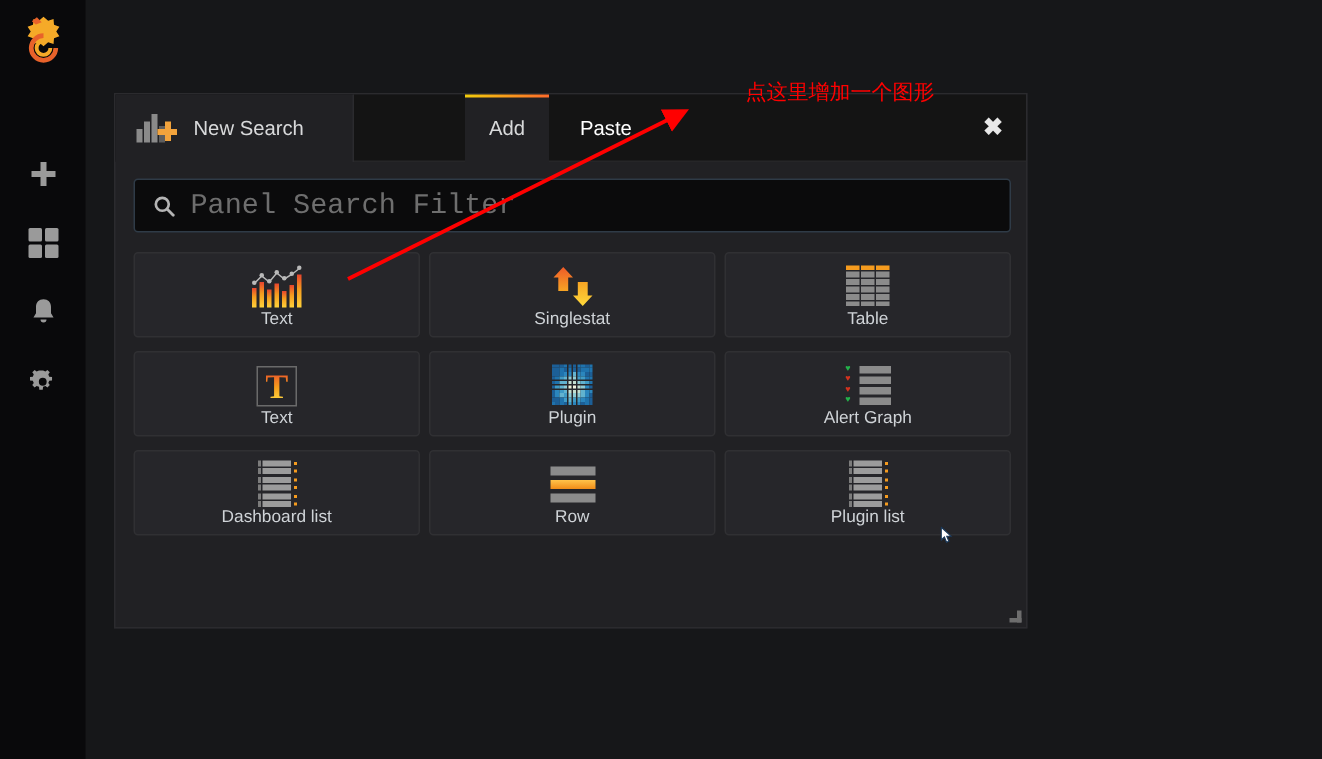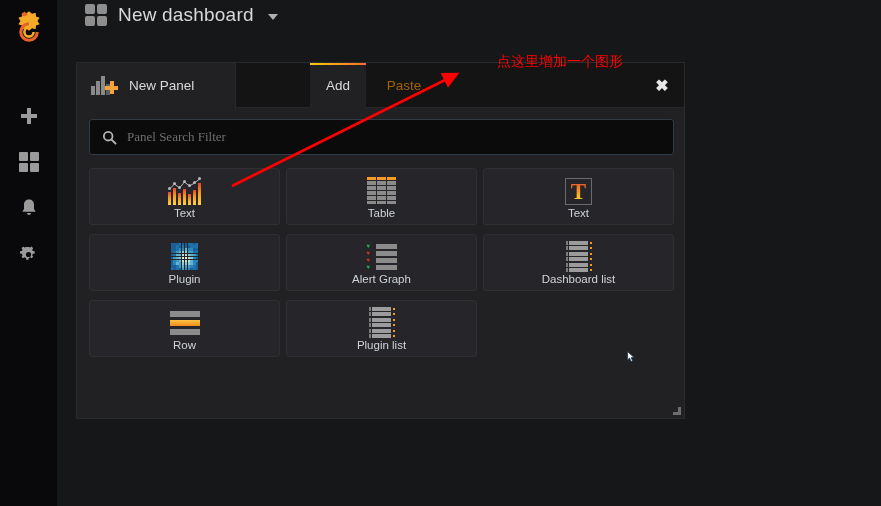--- a/index.html
+++ b/index.html
@@ -65,21 +65,21 @@
   #newpanel-icon .plus { position: absolute; right: 0; bottom: 1px; width: 13px; height: 13px; }
   #newpanel-icon .plus:before, #newpanel-icon .plus:after {
     content: ""; position: absolute; background: #f2a33c;
   }
   #newpanel-icon .plus:before { left: 4.5px; top: 0; width: 4px; height: 13px; }
   #newpanel-icon .plus:after { left: 0; top: 4.5px; width: 13px; height: 4px; }
 
   .tab {
     position: absolute; top: 0; height: 45px;
     display: flex; align-items: center; justify-content: center;
-    color: #a16207; font-size: 13.5px; cursor: pointer;
+    color: #ffffff; font-size: 13.5px; cursor: pointer;
   }
   #tab-add { left: 233px; width: 56px; background: #212124; color: #d8d9da; }
   #tab-add:before {
     content: ""; position: absolute; left: 0; top: 0; width: 100%; height: 2px;
     background: linear-gradient(90deg, #f2cc0c 0%, #ff6b2b 100%);
   }
   #tab-paste { left: 297px; width: 60px; }
   #close-btn {
     position: absolute; right: 12px; top: 13px; width: 20px; height: 20px;
     color: #e8e8e8; font-size: 16px; font-weight: bold; line-height: 20px; text-align: center;
@@ -87,22 +87,22 @@
   }
 
   
   #search-wrap {
     position: absolute; left: 12px; top: 56px; width: 585px; height: 36px;
     background: #0b0b0c; border: 1px solid #2f3b47; border-radius: 3px;
     display: flex; align-items: center; padding-left: 12px; gap: 10px;
   }
   #search-input {
     background: transparent; border: 0; outline: none;
-    color: #fde047; font-size: 13px; width: 520px;
-    font-family: Liberation Serif, serif;
+    color: #fde047; font-size: 19px; width: 520px;
+    font-family: Liberation Mono, monospace;
   }
   #search-input::placeholder { color: #6e6e6e; }
 
   
   #tiles {
     position: absolute; left: 12px; top: 105px; width: 585px;
     display: grid; grid-template-columns: repeat(3, 191px); gap: 9px 6px;
   }
   .tile {
     height: 57px; background: #26262a; border: 1px solid #303033; border-radius: 3px;
@@ -204,45 +204,33 @@
       </svg>
     </div>
     <div class="nav-icon" id="nav-gear">
       <svg width="21" height="21" viewBox="0 0 21 21">
         <path d="M10.5 1.4 l1.6 .6 1.3 -1.0 1.6 1.6 -1.0 1.3 .6 1.6 1.9 .2 v2.3 l-1.9 .2 -.6 1.6 1.0 1.3 -1.6 1.6 -1.3 -1.0 -1.6 .6 -.2 1.9 h-2.3 l-.2 -1.9 -1.6 -.6 -1.3 1.0 -1.6 -1.6 1.0 -1.3 -.6 -1.6 -1.9 -.2 v-2.3 l1.9 -.2 .6 -1.6 -1.0 -1.3 1.6 -1.6 1.3 1.0 1.6 -.6 z" transform="translate(0.2,1.6)" fill="#9a9a9a"></path>
         <circle cx="10.5" cy="10.5" r="2.6" fill="#09090b"></circle>
       </svg>
     </div>
   </div>
 
-  <div id="header">
-    <div id="dash-title-wrap">
-      <span id="dash-grid-icon">
-        <i></i>
-          <i></i>
-          <i></i>
-          <i></i>
-      </span>
-      <span id="dash-title">New dashboard</span>
-      <span id="dash-caret"></span>
-    </div>
-  </div>
 
   <div id="panel-box">
 
     <div id="tabbar">
       <div class="tab-title">
         <span id="newpanel-icon">
           <i class="b" style="left:0;  height:9px;"></i>
           <i class="b" style="left:5px; height:14px;"></i>
           <i class="b" style="left:10px;height:19px;"></i>
           <i class="b" style="left:15px;height:11px; background:#5e5e5e;"></i>
           <span class="plus"></span>
         </span>
-        <span class="tab-title-label">New Panel</span>
+        <span class="tab-title-label">New Search</span>
       </div>
 
       <div class="tab" id="tab-add">
         <span>Add</span>
       </div>
       <div class="tab" id="tab-paste">
         <span>Paste</span>
       </div>
 
       <div id="close-btn">✖</div>
@@ -276,20 +264,41 @@
             <i class="dot" style="left:12px; top:9px;"></i>
             <i class="dot" style="left:17px; top:3px;"></i>
             <i class="dot" style="left:22px; top:7px;"></i>
             <i class="dot" style="left:27px; top:4px;"></i>
             <i class="dot" style="left:32px; top:0px;"></i>
           </span>
         </span>
         <span class="tile-label">Text</span>
       </div>
 
+      <div class="tile">
+        <span class="tile-ico">
+          <span class="ico-single">
+            <svg width="32" height="28" viewBox="0 0 32 28">
+              <defs>
+                <linearGradient id="gUp" x1="0" y1="0" x2="0" y2="1">
+                  <stop offset="0" stop-color="#ef5a28"></stop>
+                    <stop offset="1" stop-color="#f7a424"></stop>
+                </linearGradient>
+                <linearGradient id="gDn" x1="0" y1="0" x2="0" y2="1">
+                  <stop offset="0" stop-color="#f7a424"></stop>
+                    <stop offset="1" stop-color="#ffd93a"></stop>
+                </linearGradient>
+              </defs>
+              <path d="M9.5 1 L16 8 H12.8 V17 H6.2 V8 H3z" fill="url(#gUp)"></path>
+              <path d="M22.5 27 L16 20 H19.2 V11 H25.8 V20 H29z" fill="url(#gDn)"></path>
+            </svg>
+          </span>
+        </span>
+        <span class="tile-label">Singlestat</span>
+      </div>
 
       <div class="tile">
         <span class="tile-ico">
           <span class="ico-table">
             <span class="r head">
                 <i></i>
                 <i></i>
                 <i></i>
               </span>
             <span class="r">

